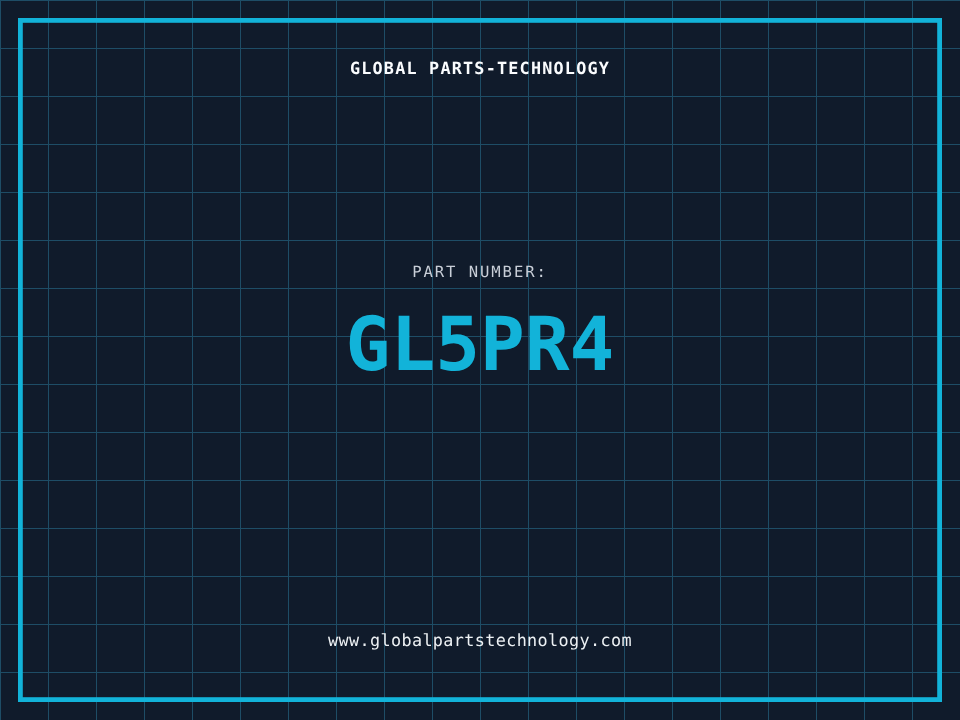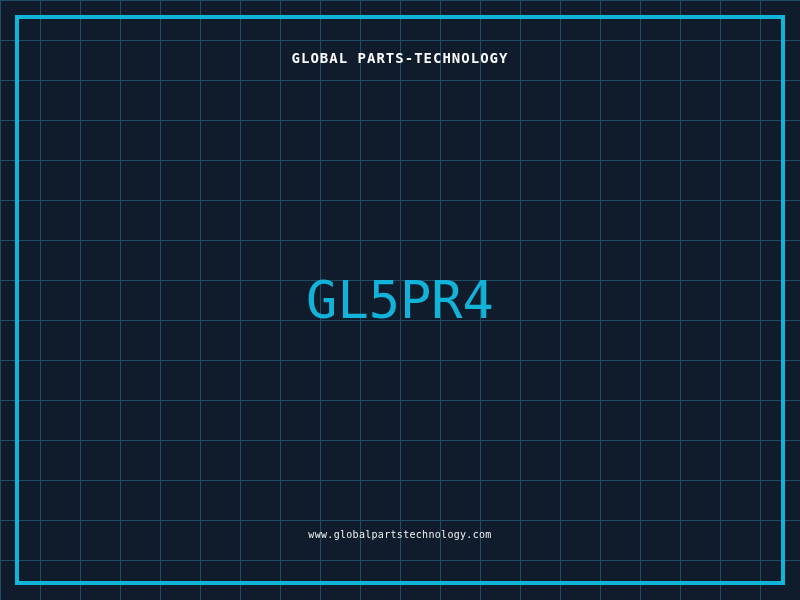--- a/index.html
+++ b/index.html
@@ -54,41 +54,42 @@
     color: #38aed2;
   }
   .part-label {
     top: 221px;
     font-size: 13px;
     line-height: 13px;
     letter-spacing: 1.6px;
     color: #c9cfd8;
   }
   .part-number {
-    top: 264px;
-    font-size: 52px;
+    top: 250px;
+    font-size: 62px;
     line-height: 73px;
-    font-weight: 400;
+    font-weight: 700;
     letter-spacing: 0;
     color: #12b3d9;
   }
   .website {
     top: 528px;
-    font-size: 10px;
+    font-size: 14px;
     line-height: 13.5px;
     letter-spacing: 0.3px;
     color: #edf1f4;
   }
 </style>
 </head>
 <body>
 
 <div class="stage">
   <div class="frame"></div>
 
   <div class="textline title">GLOBAL PARTS-TECHNOLOGY</div>
 
 
+  <div class="textline part-label">PART NUMBER:</div>
 
   <div class="textline part-number">GL5PR4</div>
 
   <div class="textline website">www.globalpartstechnology.com</div>
 </div>
 
 </body></html>

